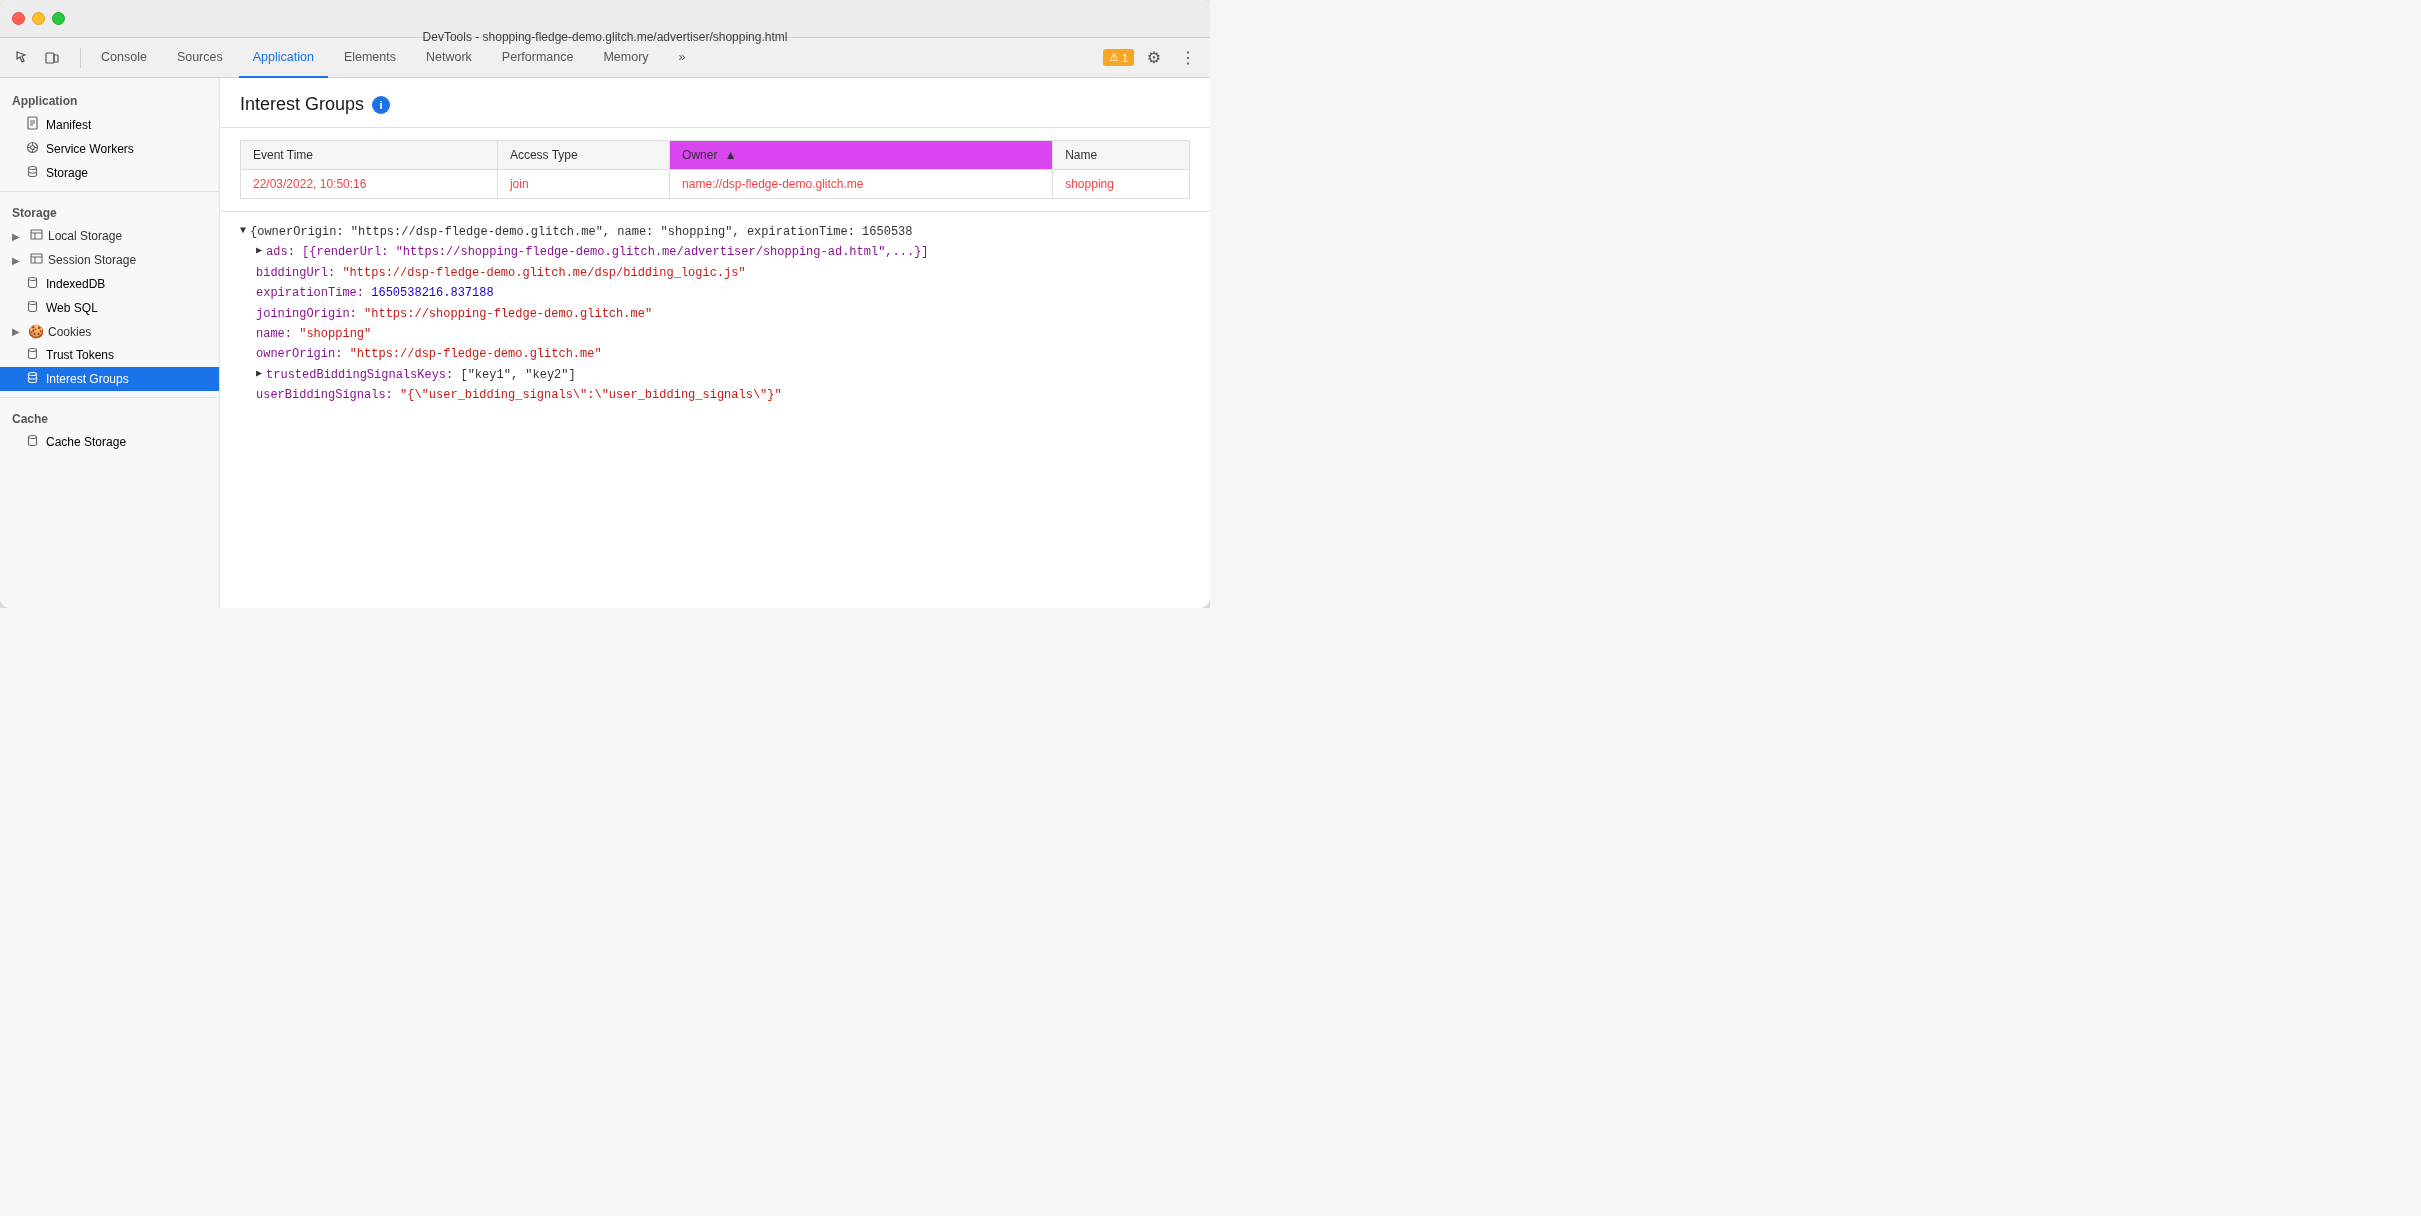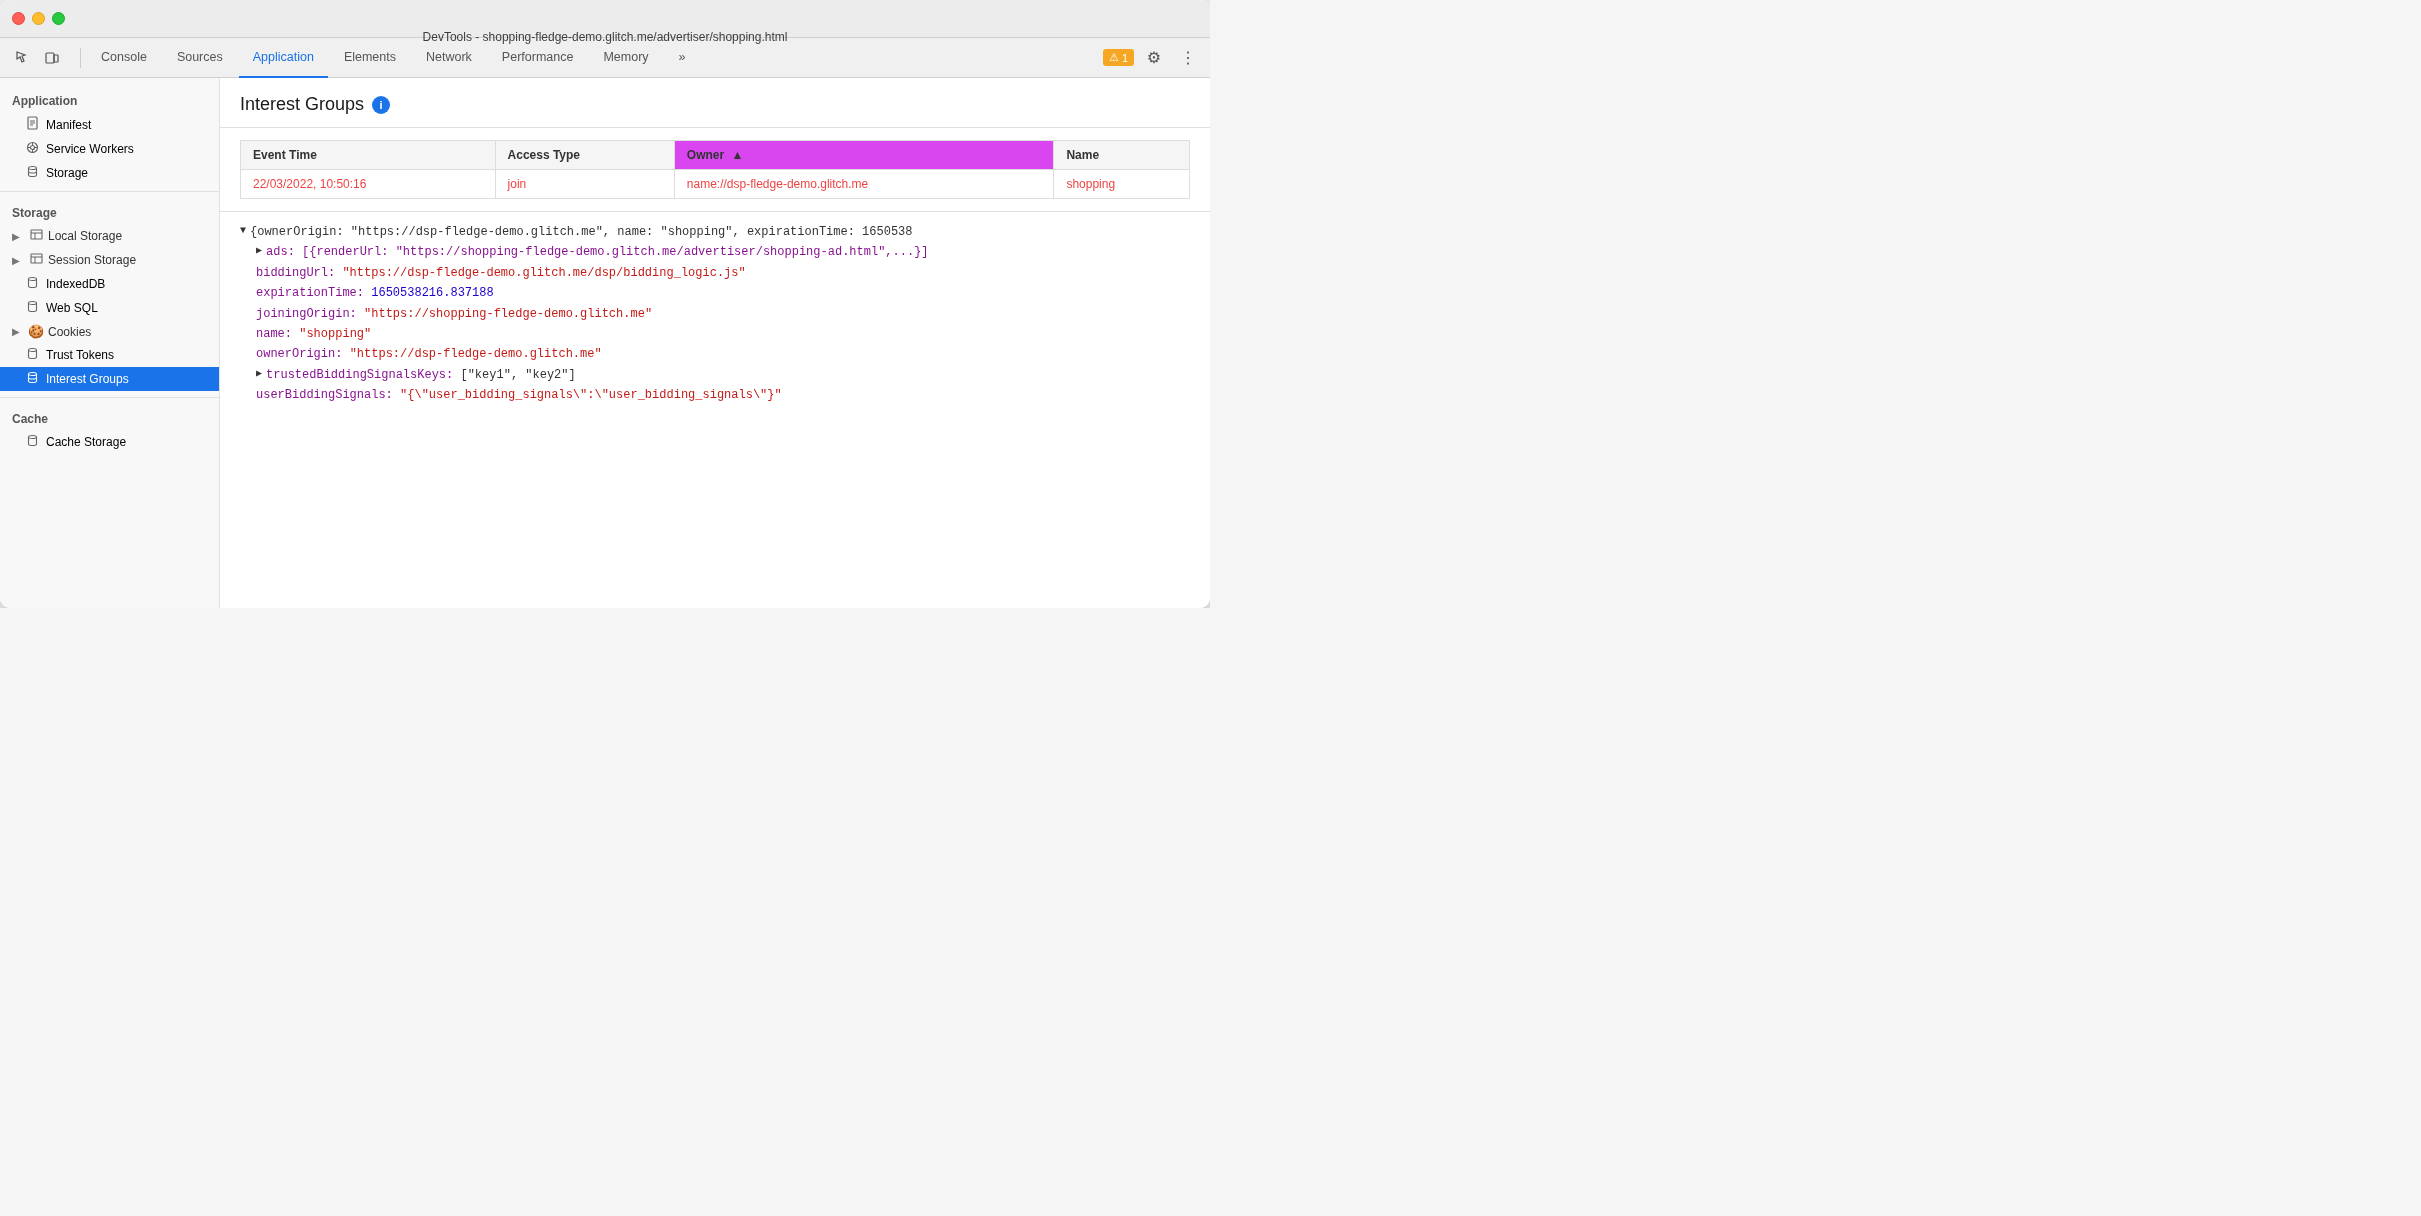--- a/index.html
+++ b/index.html
@@ -247,21 +247,21 @@
     .ig-table {
       width: 100%;
       border-collapse: collapse;
       font-size: 12px;
     }
     .ig-table th {
       background: #f5f5f5;
       border: 1px solid #ddd;
       padding: 7px 12px;
       text-align: left;
-      font-weight: 700;
+      font-weight: 400;
       color: #333;
       white-space: nowrap;
     }
     .ig-table th.sorted {
       background: #d946ef;
     }
     .ig-table td {
       border: 1px solid #ddd;
       padding: 7px 12px;
       color: #ef4444;

